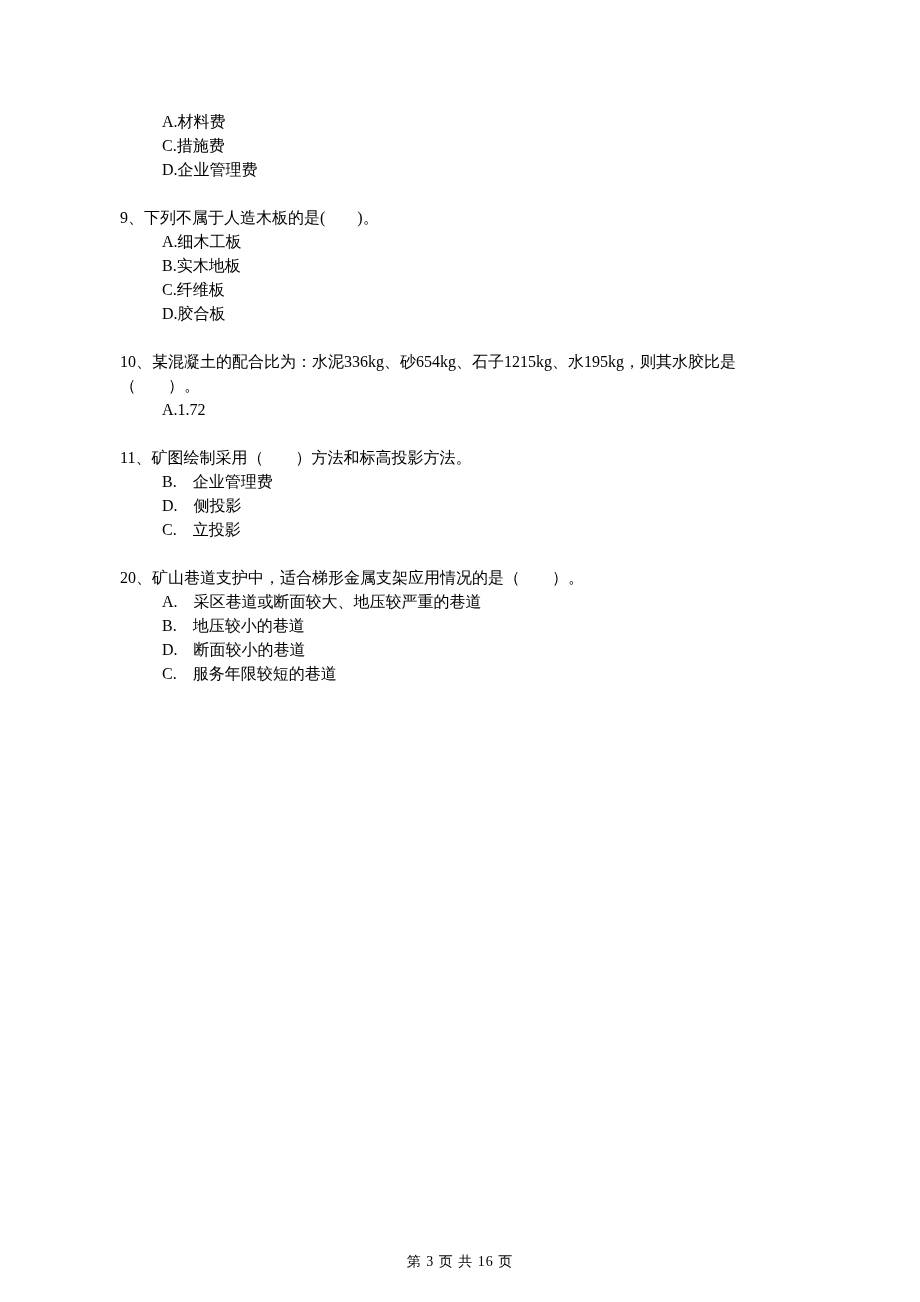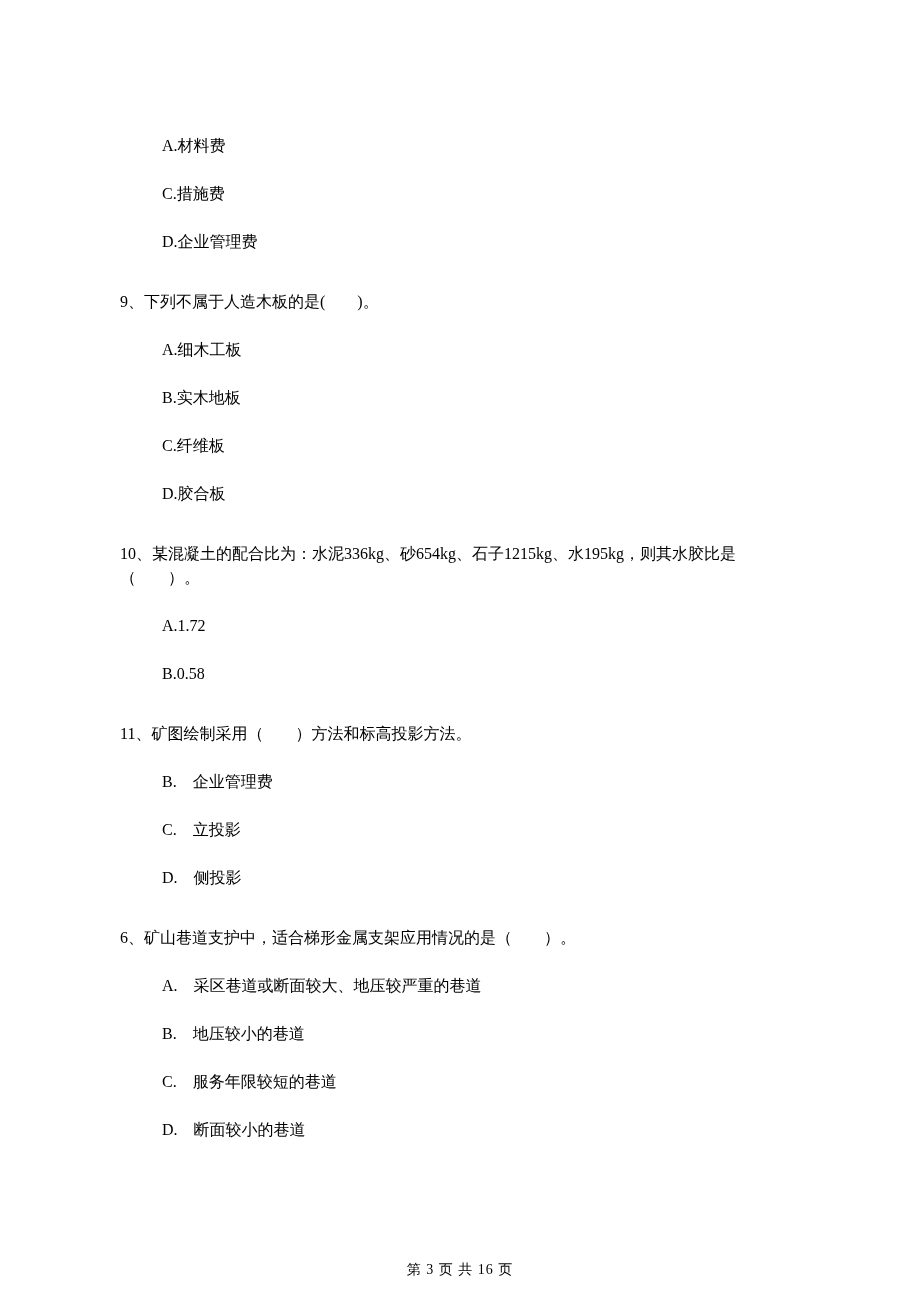--- a/index.html
+++ b/index.html
@@ -12,29 +12,28 @@
     width: 920px;
     height: 1302px;
     position: relative;
     line-height: 1.5;
   }
   .page {
     padding: 110px 120px 0 120px;
   }
   .option {
     padding-left: 42px;
-    margin-top: 24px;
   }
   .question {
     padding-left: 0;
-    margin-top: 36px;
+    margin-top: 24px;
   }
   .footer {
     position: absolute;
-    bottom: 22px;
+    bottom: 30px;
     width: 100%;
     text-align: center;
     font-size: 14px;
     letter-spacing: 1px;
   }
 </style>
 </head>
 <body>
 
 <div class="page">
@@ -44,28 +43,27 @@
   <div class="option">D.企业管理费</div>
 
   <div class="question">9、下列不属于人造木板的是(　　)。</div>
   <div class="option">A.细木工板</div>
   <div class="option">B.实木地板</div>
   <div class="option">C.纤维板</div>
   <div class="option">D.胶合板</div>
 
   <div class="question">10、某混凝土的配合比为：水泥336kg、砂654kg、石子1215kg、水195kg，则其水胶比是（　　）。</div>
   <div class="option">A.1.72</div>
-  <div class="option">B.0.58</div>
 
   <div class="question">11、矿图绘制采用（　　）方法和标高投影方法。</div>
   <div class="option">B.　企业管理费</div>
+  <div class="option">D.　侧投影</div>
   <div class="option">C.　立投影</div>
-  <div class="option">D.　侧投影</div>
 
-  <div class="question">6、矿山巷道支护中，适合梯形金属支架应用情况的是（　　）。</div>
+  <div class="question">20、矿山巷道支护中，适合梯形金属支架应用情况的是（　　）。</div>
   <div class="option">A.　采区巷道或断面较大、地压较严重的巷道</div>
   <div class="option">B.　地压较小的巷道</div>
+  <div class="option">D.　断面较小的巷道</div>
   <div class="option">C.　服务年限较短的巷道</div>
-  <div class="option">D.　断面较小的巷道</div>
 
 </div>
 
 <div class="footer">第 3 页 共 16 页</div>
 
 </body></html>

